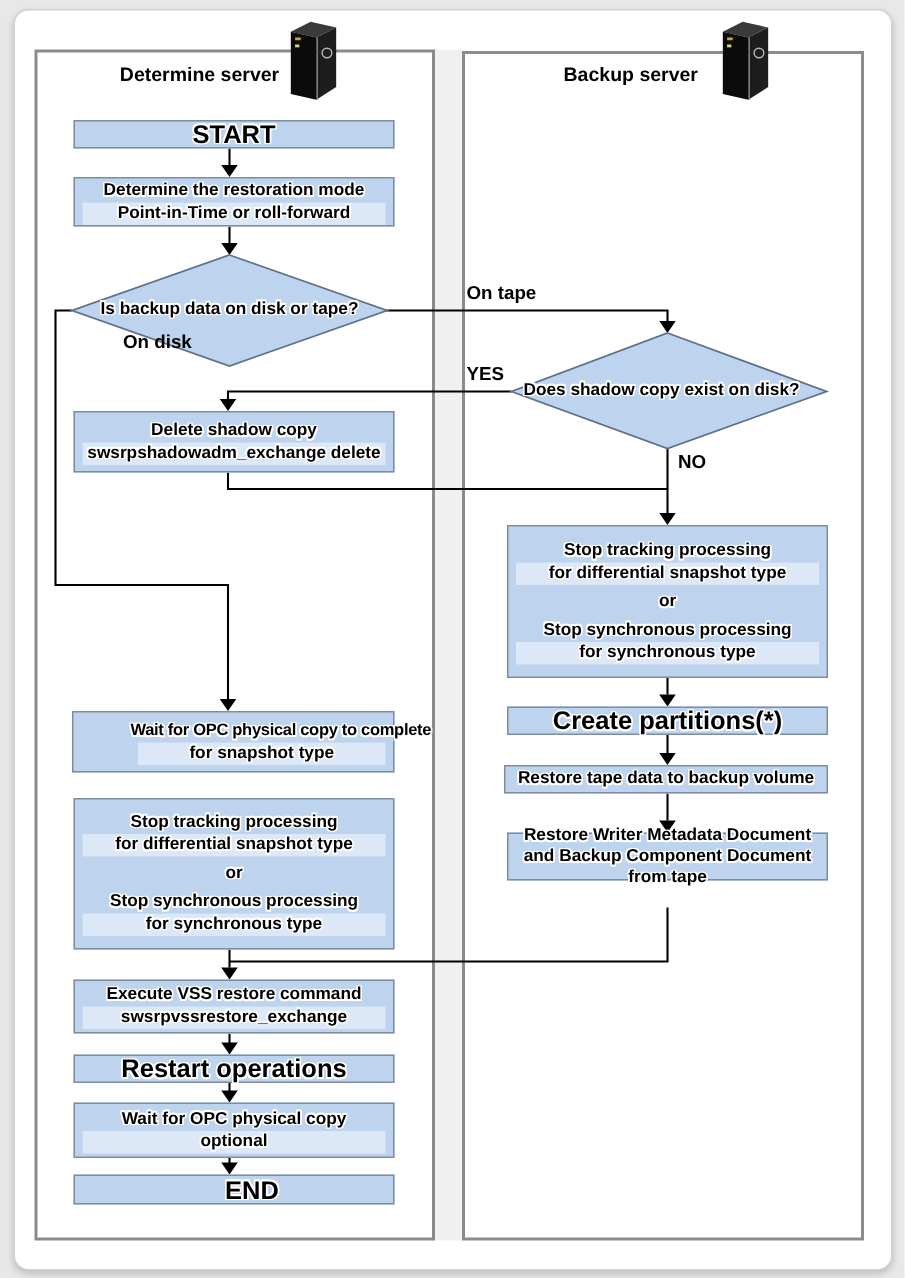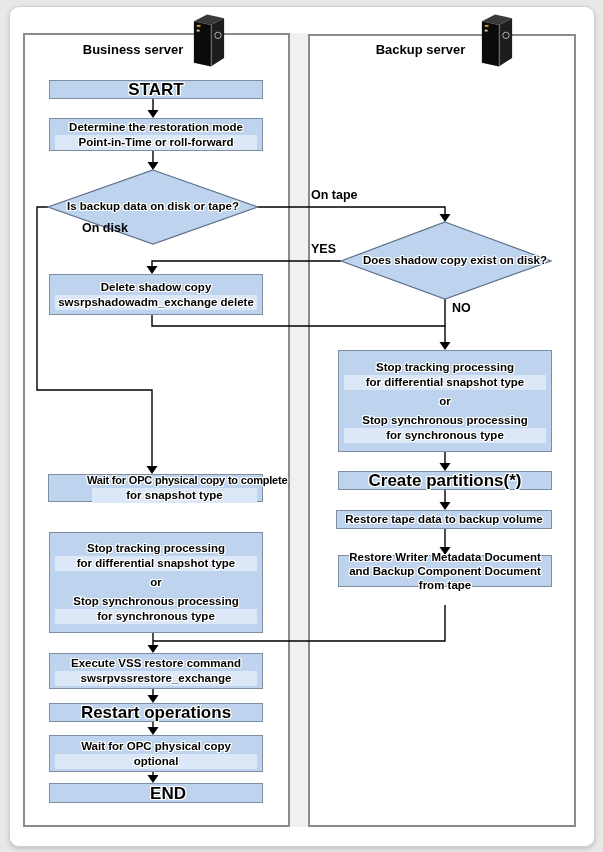--- a/index.html
+++ b/index.html
@@ -23,21 +23,21 @@
 </style>
 </head>
 <body>
 
 <div class="card"></div>
 <div class="lane-gap"></div>
 
 <div class="lane" style="left:23px;top:33px;width:267px;height:794px;"></div>
 <div class="lane" style="left:308px;top:34px;width:268px;height:793px;"></div>
 
-<div class="lane-title" style="left:23px;top:42px;width:220px;">Business server</div>
+<div class="lane-title" style="left:23px;top:42px;width:220px;">Determine server</div>
 <div class="lane-title" style="left:308px;top:42px;width:225px;">Backup server</div>
 
 <svg class="srv" style="left:192px;top:13px;" width="34" height="56" viewBox="0 0 36 58">
   <polygon points="2,8 16,1 34,5 20,12" fill="#3a3a3a"></polygon>
   <polygon points="2,8 20,12 20,56 2,52" fill="#0b0b0b"></polygon>
   <polygon points="20,12 34,5 34,47 20,56" fill="#1d1d1d"></polygon>
   <line x1="20.7" y1="12" x2="20.7" y2="56" stroke="#888" stroke-width="0.8"></line>
   <rect x="5" y="12" width="4" height="2" fill="#c9a42e"></rect>
   <rect x="5" y="17" width="3" height="2" fill="#d8d49a"></rect>
   <circle cx="27.5" cy="23" r="3.4" fill="none" stroke="#b9b9b9" stroke-width="1"></circle>
@@ -83,42 +83,42 @@
     <polygon points="147.5,645 158.5,645 153,653"></polygon>
     <polygon points="147.5,695 158.5,695 153,703"></polygon>
     <polygon points="147.5,727 158.5,727 153,735"></polygon>
     <polygon points="147.5,775 158.5,775 153,783"></polygon>
   </g>
   <polygon points="153,170 258,207 153,244 48,207" fill="#bdd3ee" stroke="#5f7089" stroke-width="1.2"></polygon>
   <polygon points="445,222 551,261 445,299 341,261" fill="#bdd3ee" stroke="#5f7089" stroke-width="1.2"></polygon>
 </svg>
 
 <div class="dtext halo" style="left:53px;top:200px;width:200px;">Is backup data on disk or tape?</div>
-<div class="dtext halo" style="left:356px;top:254px;width:198px;">Does shadow copy exist on disk?</div>
+<div class="dtext halo" style="left:342px;top:254px;width:198px;">Does shadow copy exist on disk?</div>
 
 <div class="flabel" style="left:38px;top:221px;padding-left:44px;">On disk</div>
 <div class="flabel" style="left:311px;top:188px;">On tape</div>
 <div class="flabel" style="left:311px;top:242px;">YES</div>
 <div class="flabel" style="left:452px;top:301px;">NO</div>
 
 <div class="box" style="left:49px;top:80px;width:214px;height:19px;">
   <div class="bl big halo">START</div>
 </div>
 
 <div class="box" style="left:49px;top:118px;width:214px;height:33px;">
   <div class="bl halo">Determine the restoration mode</div>
   <div class="bl band halo">Point-in-Time or roll-forward</div>
 </div>
 
 <div class="box" style="left:49px;top:274px;width:214px;height:41px;">
   <div class="bl halo">Delete shadow copy</div>
   <div class="bl band halo">swsrpshadowadm_exchange delete</div>
 </div>
 
-<div class="box" style="left:48px;top:474px;width:215px;height:28px;padding-left:38px;">
+<div class="box" style="left:48px;top:474px;width:215px;height:41px;padding-left:38px;">
   <div class="bl tight halo">Wait for OPC physical copy to complete</div>
   <div class="bl band halo">for snapshot type</div>
 </div>
 
 <div class="box" style="left:49px;top:532px;width:214px;height:101px;">
   <div class="bl halo">Stop tracking processing</div>
   <div class="bl band halo">for differential snapshot type</div>
   <div class="bl halo gap-top gap-bot">or</div>
   <div class="bl halo">Stop synchronous processing</div>
   <div class="bl band halo">for synchronous type</div>

